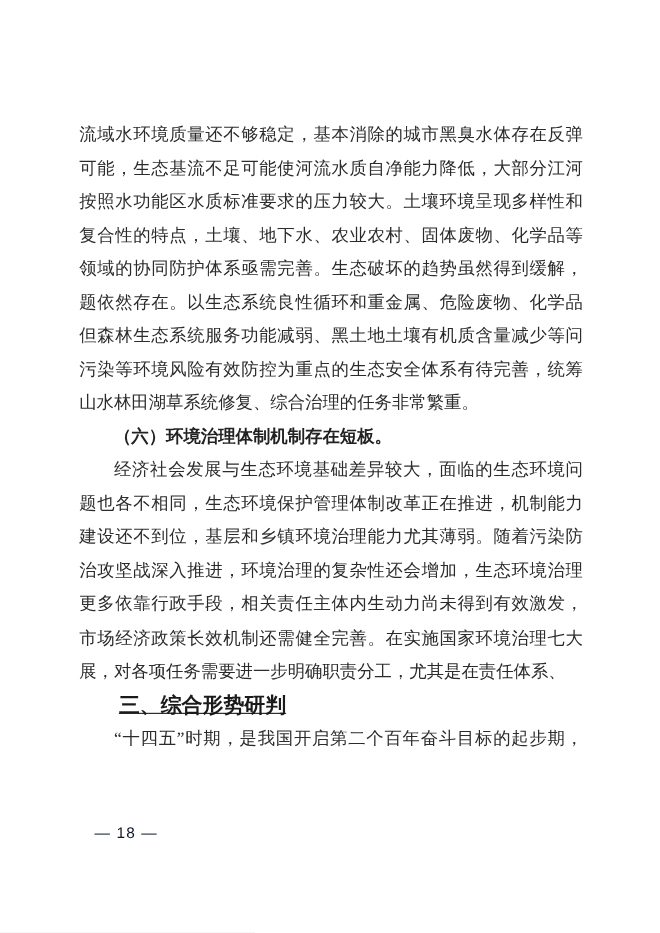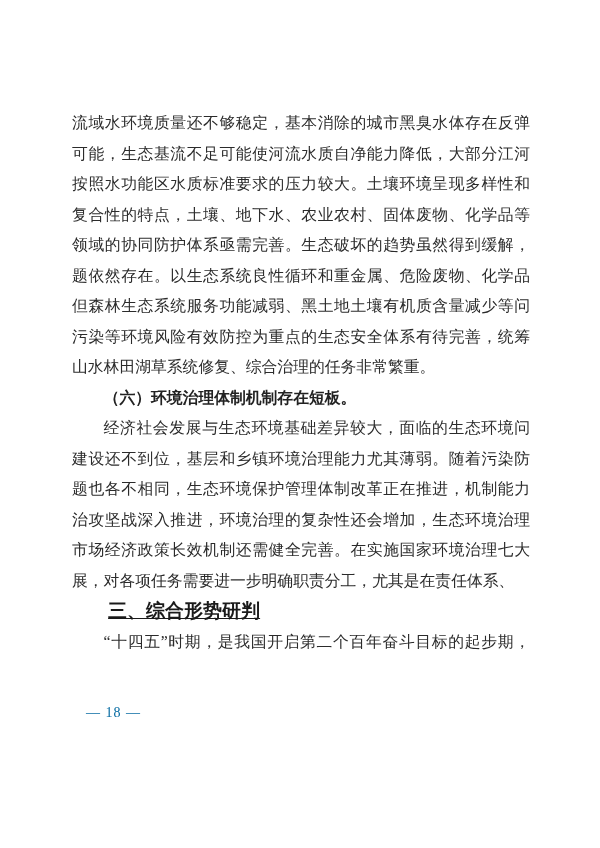--- a/index.html
+++ b/index.html
@@ -49,25 +49,25 @@
     text-indent: 1.9em;
     font-weight: bold;
     font-size: 19px;
     color: #1a1a1a;
     font-family: "Liberation Sans", "DejaVu Sans", sans-serif;
     text-decoration: underline;
   }
   .footer {
     position: absolute;
     left: 86px;
-    top: 705px;
+    top: 749px;
     font-size: 14px;
-    color: #0369a1;
+    color: #0f172a;
     letter-spacing: 1px;
-    font-family: Liberation Serif, serif;
+    font-family: Liberation Sans, sans-serif;
   }
 </style>
 </head>
 <body>
 
 <div class="page">
   <div class="content">
 
     <div class="para" data-para-end="true">
         <div class="doc-line">流域水环境质量还不够稳定，基本消除的城市黑臭水体存在反弹</div>
@@ -78,23 +78,24 @@
         <div class="doc-line">题依然存在。以生态系统良性循环和重金属、危险废物、化学品</div>
         <div class="doc-line">但森林生态系统服务功能减弱、黑土地土壤有机质含量减少等问</div>
         <div class="doc-line">污染等环境风险有效防控为重点的生态安全体系有待完善，统筹</div>
         <div class="doc-line">山水林田湖草系统修复、综合治理的任务非常繁重。</div>
       </div>
 
     <div class="subheading">（六）环境治理体制机制存在短板。</div>
 
     <div class="para indent-first" data-para-end="true">
         <div class="doc-line">经济社会发展与生态环境基础差异较大，面临的生态环境问</div>
+        <div class="doc-line">题也各不相同，生态环境保护管理体制改革正在推进，机制能力</div>
         <div class="doc-line">建设还不到位，基层和乡镇环境治理能力尤其薄弱。随着污染防</div>
-        <div class="doc-line">题也各不相同，生态环境保护管理体制改革正在推进，机制能力</div>
         <div class="doc-line">治攻坚战深入推进，环境治理的复杂性还会增加，生态环境治理</div>
+        <div class="doc-line">更多依靠行政手段，相关责任主体内生动力尚未得到有效激发，</div>
         <div class="doc-line">市场经济政策长效机制还需健全完善。在实施国家环境治理七大</div>
         <div class="doc-line">展，对各项任务需要进一步明确职责分工，尤其是在责任体系、</div>
       </div>
 
     <div class="heading">三、综合形势研判</div>
 
     <div class="para indent-first" data-para-end="false">
         <div class="doc-line">“十四五”时期，是我国开启第二个百年奋斗目标的起步期，</div>
       </div>
 

